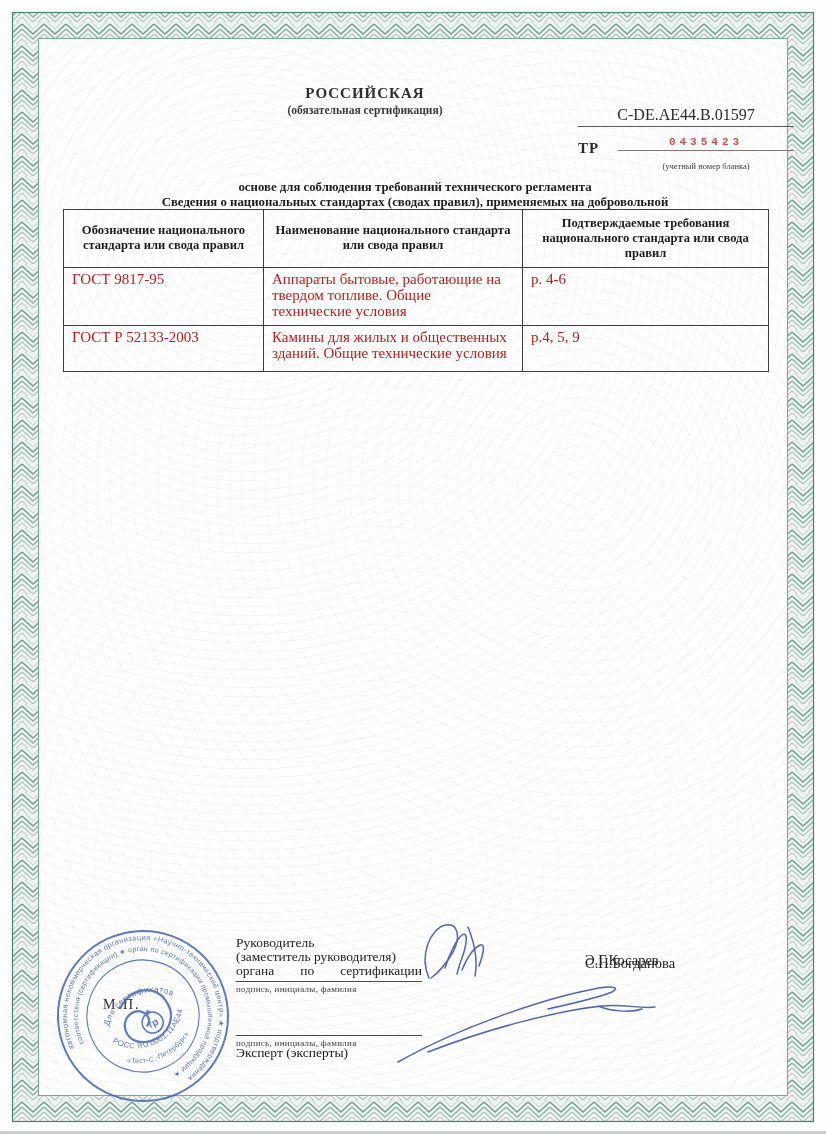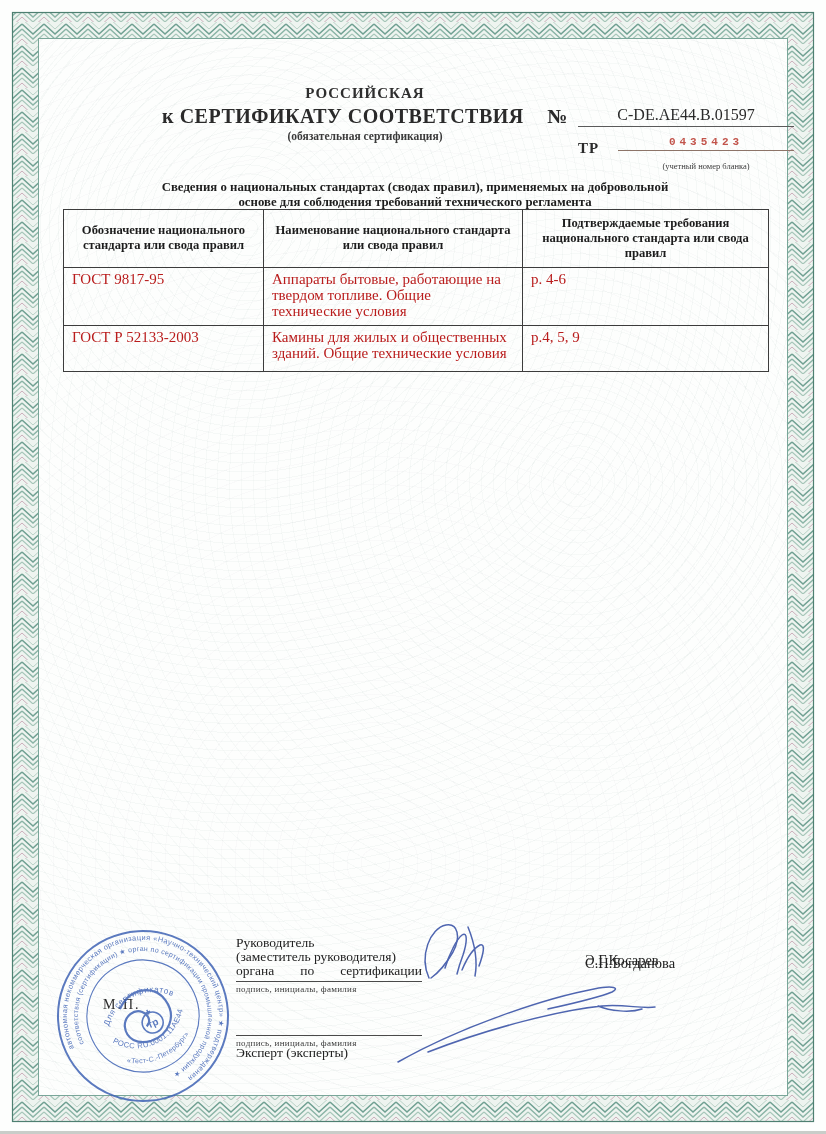--- a/index.html
+++ b/index.html
@@ -89,35 +89,31 @@
     <rect x="788" y="12" width="26" height="1110" fill="url(#chev)"></rect>
     <rect x="12.5" y="12.5" width="801" height="1109" fill="none" stroke="#4e7f71" stroke-width="1.2"></rect>
     <rect x="38.5" y="38.5" width="749" height="1057" fill="none" stroke="#79a699" stroke-width="1"></rect>
   </svg>
 
   <div class="texture"></div>
 
 
   <div class="hgroup">
     <div class="app">РОССИЙСКАЯ</div>
-    <div class="certline">
-      <span>к СЕРТИФИКАТУ СООТВЕТСТВИЯ</span>
-      <span class="nosign">№</span>
-    </div>
     <div class="oblig">(обязательная сертификация)</div>
   </div>
 
   <div class="certnum">C-DE.AE44.B.01597</div>
   <div class="tr-label">ТР</div>
   <div class="blanknum">0435423</div>
   <div class="blankcap">(учетный номер бланка)</div>
 
   <div class="intro">
+    <div>основе для соблюдения требований технического регламента</div>
     <div>Сведения о национальных стандартах (сводах правил), применяемых на добровольной</div>
-    <div>основе для соблюдения требований технического регламента</div>
   </div>
 
   <table class="std">
     <colgroup>
         <col style="width:200px">
         <col style="width:259px">
         <col style="width:246px">
       </colgroup>
     <tbody>
         <tr>

